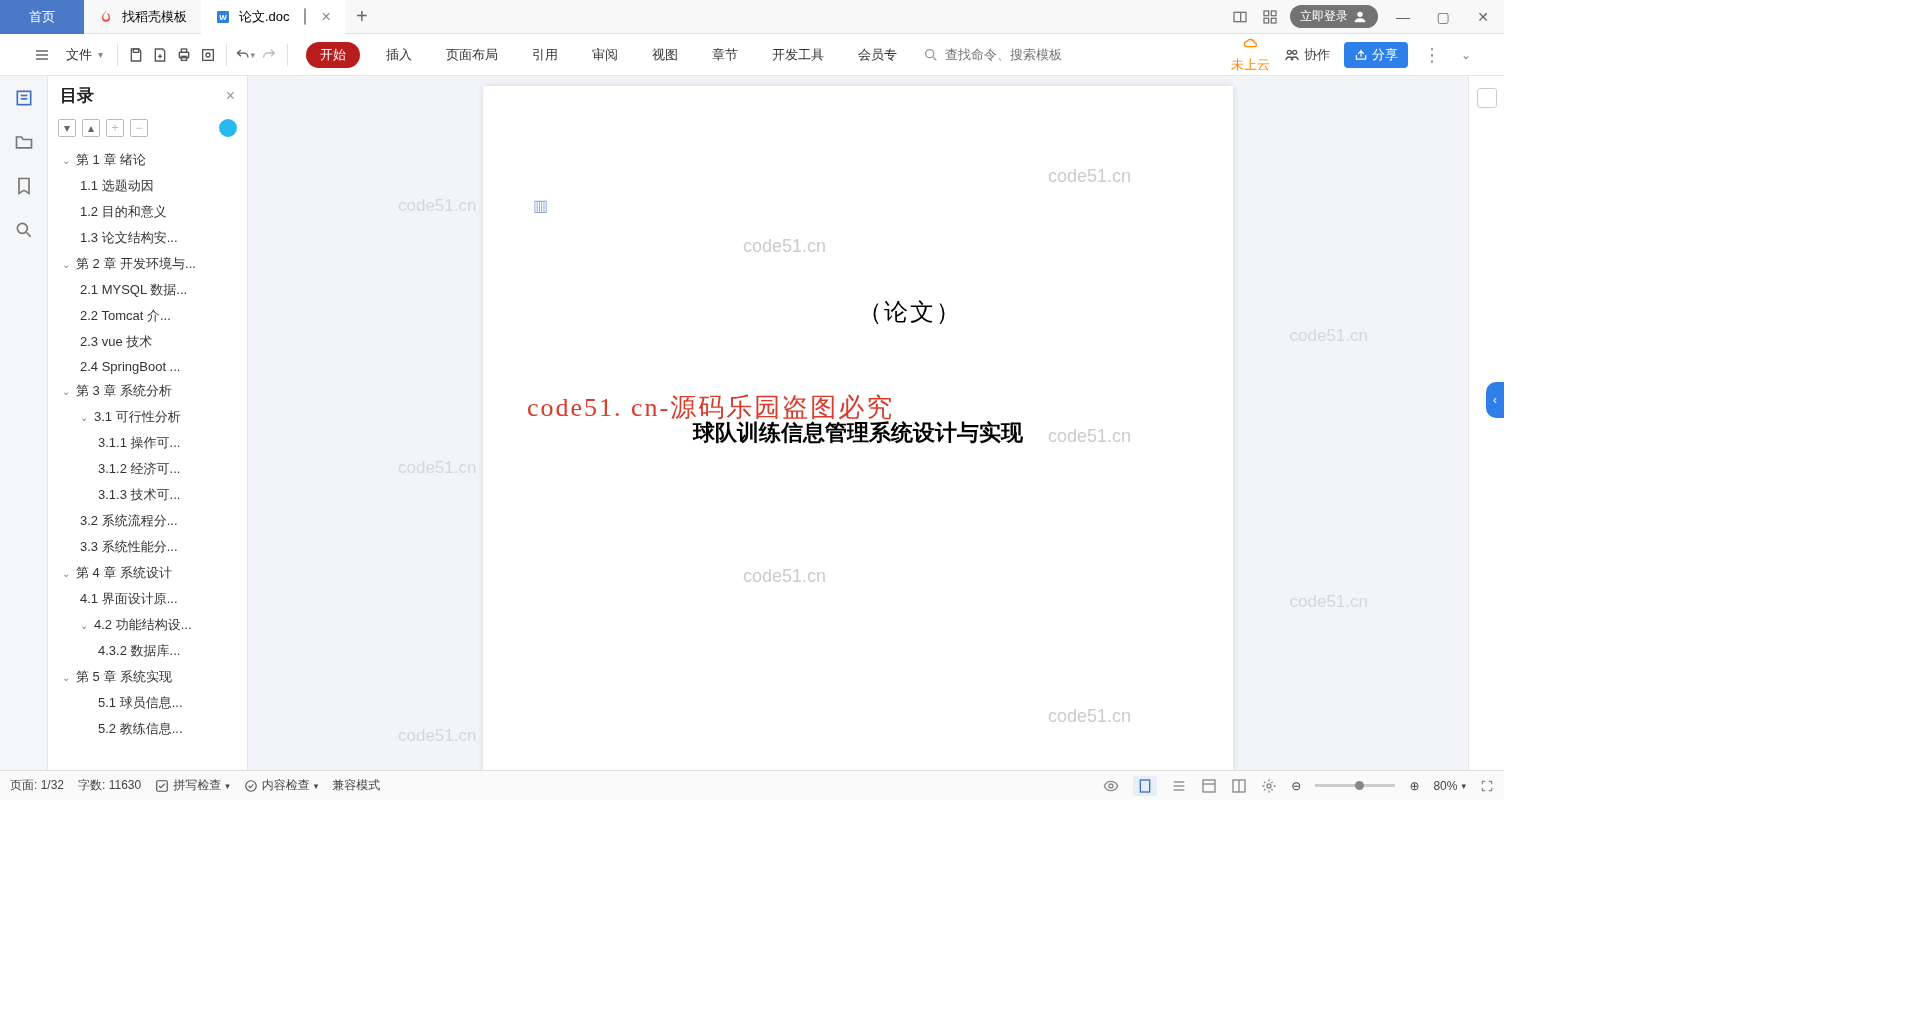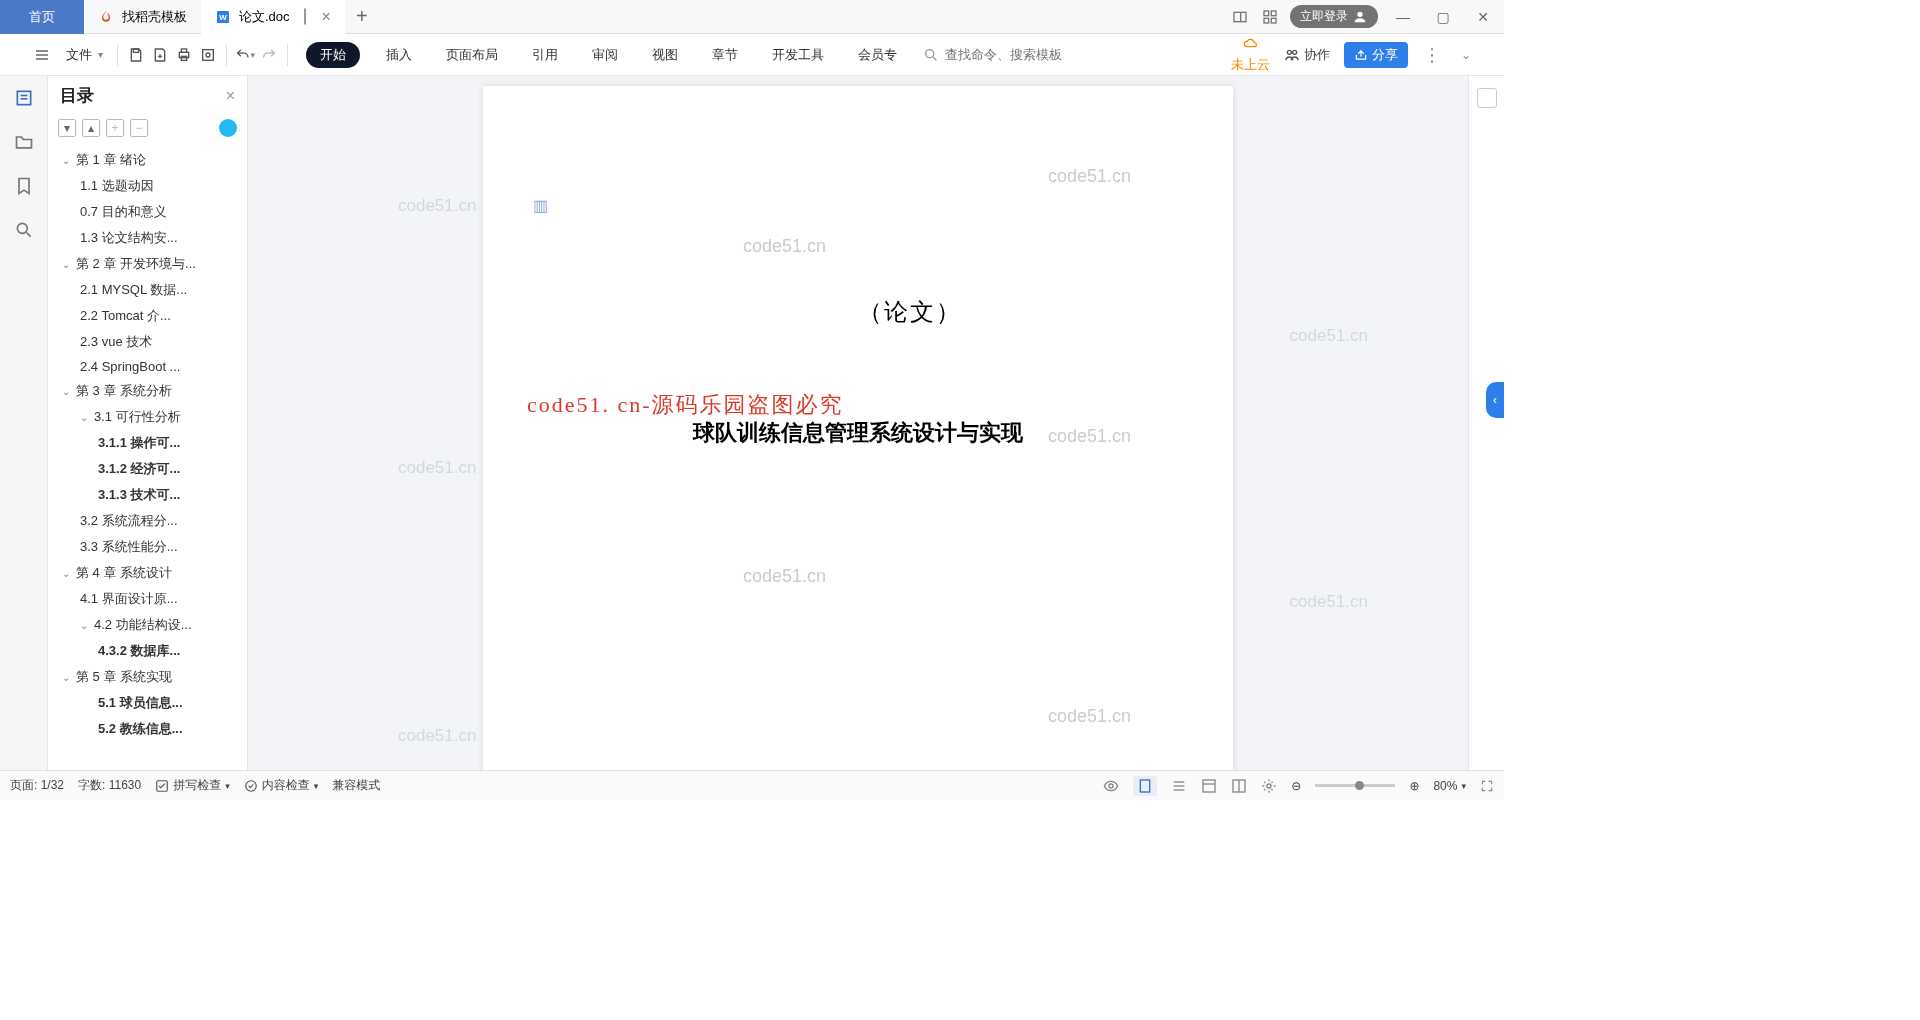--- a/index.html
+++ b/index.html
@@ -13,46 +13,46 @@
 .tab-add { width: 34px; text-align: center; color: #666; font-size: 20px; }
 .titlebar-right { margin-left: auto; display: flex; align-items: center; gap: 10px; padding-right: 6px; }
 .login-btn { background: #737373; color: #fff; border-radius: 14px; padding: 3px 10px; font-size: 12px; display: flex; align-items: center; gap: 4px; }
 .win-btn { width: 30px; text-align: center; color: #666; font-size: 14px; }
 .toolbar { height: 42px; display: flex; align-items: center; padding: 0 28px; gap: 4px; border-bottom: 1px solid #e5e5e5; }
 .tb-menu { display: flex; align-items: center; gap: 6px; padding: 0 6px; height: 42px; font-size: 13px; color: #333; }
 .tb-sep { width: 1px; height: 22px; background: #e0e0e0; margin: 0 4px; }
 .tb-ico { width: 20px; height: 20px; color: #555; display: inline-flex; align-items: center; justify-content: center; }
 .ribbon { display: flex; align-items: center; gap: 18px; margin-left: 10px; font-size: 13px; }
 .ribbon-tab { padding: 4px 8px; color: #333; }
-.ribbon-tab.active { background: #0f172a; color: #fff; border-radius: 14px; padding: 4px 14px; }
+.ribbon-tab.active { background: #b91c1c; color: #fff; border-radius: 14px; padding: 4px 14px; }
 .search-cmd { margin-left: 14px; display: flex; align-items: center; gap: 6px; color: #737373; font-size: 13px; }
 .toolbar-right { margin-left: auto; display: flex; align-items: center; gap: 14px; font-size: 13px; color: #444; }
 .cloud-badge { color: #ff8a00; display: flex; align-items: center; gap: 4px; flex-direction: column; }
 .share-btn { background: #2f7fea; color: #fff; border-radius: 4px; padding: 4px 10px; display: flex; align-items: center; gap: 4px; }
 .main { display: flex; height: calc(100% - 34px - 42px - 30px); }
 .leftbar { width: 48px; background: #f5f6f7; border-right: 1px solid #e5e5e5; display: flex; flex-direction: column; align-items: center; padding-top: 12px; gap: 24px; }
 .leftbar .lb-ico { width: 20px; height: 20px; color: #666; }
 .side-panel { width: 200px; border-right: 1px solid #e5e5e5; background: #fff; display: flex; flex-direction: column; }
 .side-head { display: flex; align-items: center; justify-content: space-between; padding: 8px 12px; }
 .side-title { font-size: 17px; font-weight: 600; color: #222; }
 .side-tools { display: flex; align-items: center; gap: 6px; padding: 4px 10px 6px 10px; }
 .side-tool-box { width: 18px; height: 18px; border: 1px solid #bbb; border-radius: 2px; display: flex; align-items: center; justify-content: center; font-size: 12px; color: #666; }
 .chat-bubble { margin-left: auto; width: 18px; height: 18px; background: #27b8f0; border-radius: 50%; }
 .toc { flex: 1; overflow-y: auto; padding: 4px 6px 10px 6px; font-size: 13px; color: #333; }
 .toc-item { padding: 4px 2px; white-space: nowrap; overflow: hidden; text-overflow: ellipsis; display: flex; align-items: center; gap: 4px; cursor: pointer; }
 .indent-0 { padding-left: 8px; }
 .indent-1 { padding-left: 26px; }
-.indent-2 { padding-left: 44px; font-weight: bold; }
+.indent-2 { padding-left: 44px; }
 .chev { width: 10px; color: #888; font-size: 10px; }
 .doc-area { flex: 1; background: #f2f4f7; position: relative; overflow: hidden; }
 .page { position: absolute; left: 50%; top: 10px; transform: translateX(-50%); width: 750px; min-height: 1000px; background: #fff; box-shadow: 0 0 6px rgba(0,0,0,.12); padding: 110px 80px; }
 .wm { position: absolute; color: #c9ccd0; font-size: 18px; pointer-events: none; }
 .doc-line1 { text-align: center; font-size: 24px; font-family: SimSun, serif; letter-spacing: 2px; margin-top: 100px; color: #000; }
 .doc-line2 { text-align: center; font-size: 22px; font-family: SimSun, serif; font-weight: 600; margin-top: 90px; color: #000; }
-.red-overlay { position: absolute; color: #d83a2b; font-size: 22px; font-family: SimSun, serif; letter-spacing: 2px; top: 304px; left: 44px; white-space: nowrap; }
+.red-overlay { position: absolute; color: #d83a2b; font-size: 26px; font-family: SimSun, serif; letter-spacing: 2px; top: 304px; left: 44px; white-space: nowrap; }
 .right-strip { width: 36px; border-left: 1px solid #e5e5e5; display: flex; flex-direction: column; align-items: center; padding-top: 12px; }
 .right-strip .rb { width: 20px; height: 20px; border: 1px solid #ccc; border-radius: 3px; }
 .right-edge { position: absolute; right: 0; top: 50%; transform: translateY(-50%); width: 18px; height: 36px; background: #2f7fea; border-radius: 10px 0 0 10px; display: flex; align-items: center; justify-content: center; color: #fff; font-size: 12px; }
 .statusbar { height: 30px; background: #fafafa; border-top: 1px solid #e0e0e0; display: flex; align-items: center; padding: 0 10px; font-size: 12px; color: #444; gap: 14px; }
 .statusbar .sb-item { display: flex; align-items: center; gap: 4px; text-align: center; }
 .statusbar .spacer { flex: 1; }
 .zoom-slider { width: 80px; height: 3px; background: #ccc; position: relative; }
 .zoom-slider .knob { position: absolute; left: 50%; top: -3px; width: 9px; height: 9px; border-radius: 50%; background: #888; }
 .icon-svg { width: 16px; height: 16px; }
 .doc-area-wm { position: absolute; color: #d5d8db;  font-size: 17px; pointer-events: none; }
@@ -243,21 +243,21 @@
     </div>
     <div class="toc" id="toc-list">
         <div class="toc-item indent-0">
           <span class="chev">⌄</span>
           <span>第 1 章  绪论</span>
         </div>
         <div class="toc-item indent-1">
           <span>1.1 选题动因</span>
         </div>
         <div class="toc-item indent-1">
-          <span>0.7 目的和意义</span>
+          <span>1.2 目的和意义</span>
         </div>
         <div class="toc-item indent-1">
           <span>1.3 论文结构安...</span>
         </div>
         <div class="toc-item indent-0">
           <span class="chev">⌄</span>
           <span>第 2 章  开发环境与...</span>
         </div>
         <div class="toc-item indent-1">
           <span>2.1 MYSQL 数据...</span>

